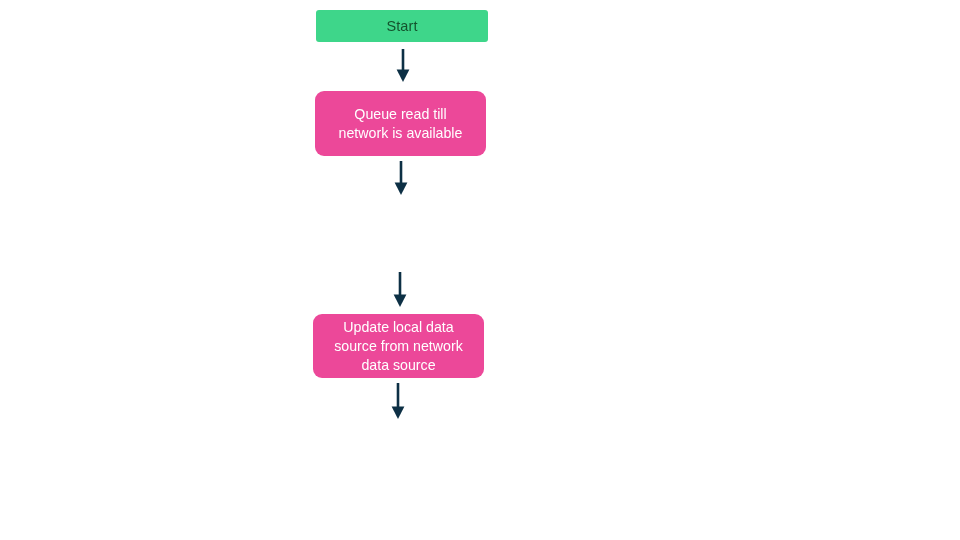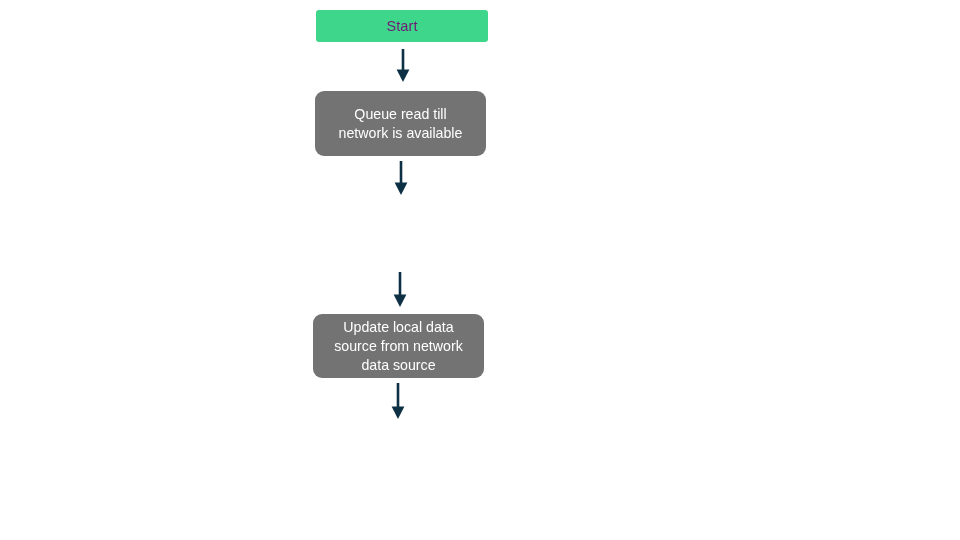--- a/index.html
+++ b/index.html
@@ -36,29 +36,29 @@
   
   .node-start {
     left: 316px;
     top: 10px;
     width: 172px;
     height: 32px;
     background: #3ed68a;
     border-radius: 3px;
   }
   .node-start .node-label {
-    color: #701a75;
+    color: #14532d;
     font-size: 14.5px;
     line-height: 18px;
     letter-spacing: 0.1px;
   }
 
   
   .node-process {
-    background: #737373;
+    background: #ec4899;
     border-radius: 9px;
   }
   .node-process .node-label {
     color: #ffffff;
     font-size: 14.2px;
     line-height: 19px;
   }
   .node-p1 { left: 315px; top: 91px;  width: 171px; height: 65px; }
   .node-p2 { left: 315px; top: 202px; width: 171px; height: 65px; }
   .node-p3 { left: 313px; top: 314px; width: 171px; height: 64px; }

